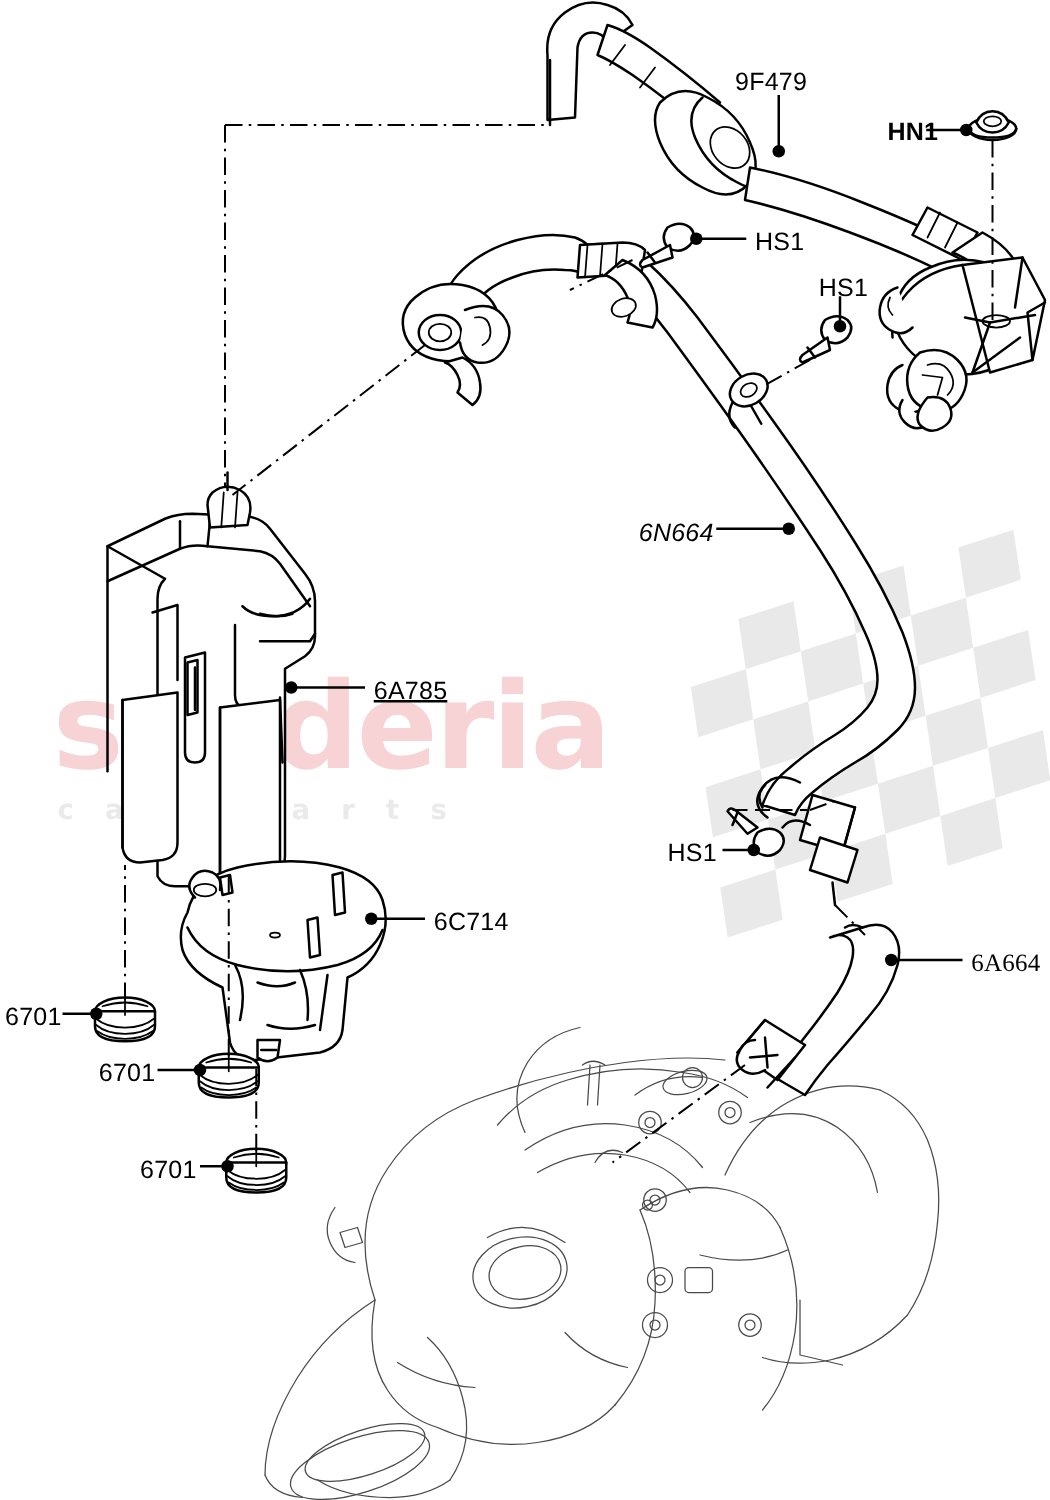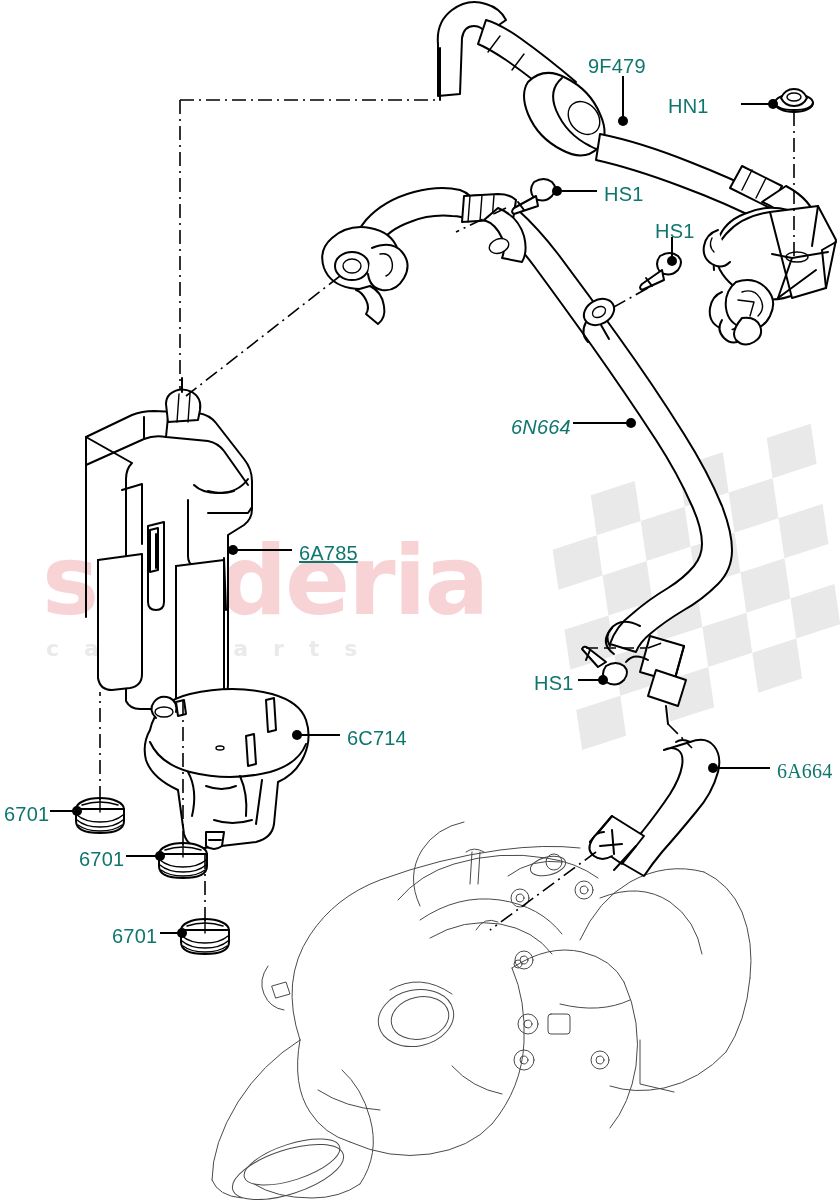--- a/index.html
+++ b/index.html
@@ -4,21 +4,21 @@
 <style>
   html,body{margin:0;padding:0;background:#ffffff;}
   body{width:840px;height:1200px;overflow:hidden;
        font-family:"Liberation Sans","DejaVu Sans",sans-serif;}
   #stage{position:relative;width:840px;height:1200px;background:#fff;overflow:hidden;}
   #wm-flag,#wm-text,#diagram,#labels{position:absolute;left:0;top:0;width:840px;height:1200px;}
   #wm-flag{z-index:1;}
   #wm-text{z-index:2;}
   #diagram{z-index:3;}
   #labels{z-index:4;}
-  .lbl{position:absolute;color:#0f766e;font-size:20px;letter-spacing:.2px;white-space:nowrap;
+  .lbl{position:absolute;color:#000000;font-size:20px;letter-spacing:.2px;white-space:nowrap;
        font-family:"Liberation Sans","DejaVu Sans",sans-serif;}
   .wm-word{position:absolute;font-family:"DejaVu Sans","Liberation Sans",sans-serif;}
   .wm-main{left:42px;top:525px;font-size:96px;font-weight:bold;color:#f7d3d6;letter-spacing:-2px;}
   .wm-sub{left:46px;top:636px;font-size:22px;font-weight:bold;color:#eaeaea;letter-spacing:25px;}
   svg{display:block;}
   .ln{fill:none;stroke:#000;stroke-width:2;stroke-linecap:round;stroke-linejoin:round;}
   .lnT{fill:none;stroke:#000;stroke-width:1.4;stroke-linecap:round;stroke-linejoin:round;}
   .lnE{fill:none;stroke:#4a4a4a;stroke-width:1;stroke-linecap:round;stroke-linejoin:round;}
   .fillw{fill:#fff;}
   .dash{fill:none;stroke:#000;stroke-width:1.6;stroke-dasharray:14 5 2 5;}
@@ -393,21 +393,21 @@
 
     <path class="leader" d="M126 856 L157 856"></path>
       <circle class="dot" cx="160" cy="856" r="5"></circle>
 
     <path class="leader" d="M160 933 L179 933"></path>
       <circle class="dot" cx="182" cy="933" r="5"></circle>
   </svg>
 
   <div id="label-layer" style="position:absolute;left:0;top:0;width:840px;height:1200px;z-index:5;">
     <div class="lbl" style="left:588px;top:55px;">9F479</div>
-    <div class="lbl" style="left:668px;top:95px;">HN1</div>
+    <div class="lbl" style="left:710px;top:95px;font-weight:bold;">HN1</div>
     <div class="lbl" style="left:604px;top:183px;">HS1</div>
     <div class="lbl" style="left:655px;top:220px;">HS1</div>
     <div class="lbl" style="left:511px;top:416px;font-style:italic;">6N664</div>
     <div class="lbl" style="left:299px;top:542px;text-decoration:underline;">6A785</div>
     <div class="lbl" style="left:347px;top:727px;text-align:center;">6C714</div>
     <div class="lbl" style="left:534px;top:672px;">HS1</div>
     <div class="lbl" style="left:777px;top:760px;font-family:Liberation Serif, serif;">6A664</div>
     <div class="lbl" style="left:4px;top:803px;">6701</div>
     <div class="lbl" style="left:79px;top:848px;">6701</div>
     <div class="lbl" style="left:112px;top:925px;">6701</div>

